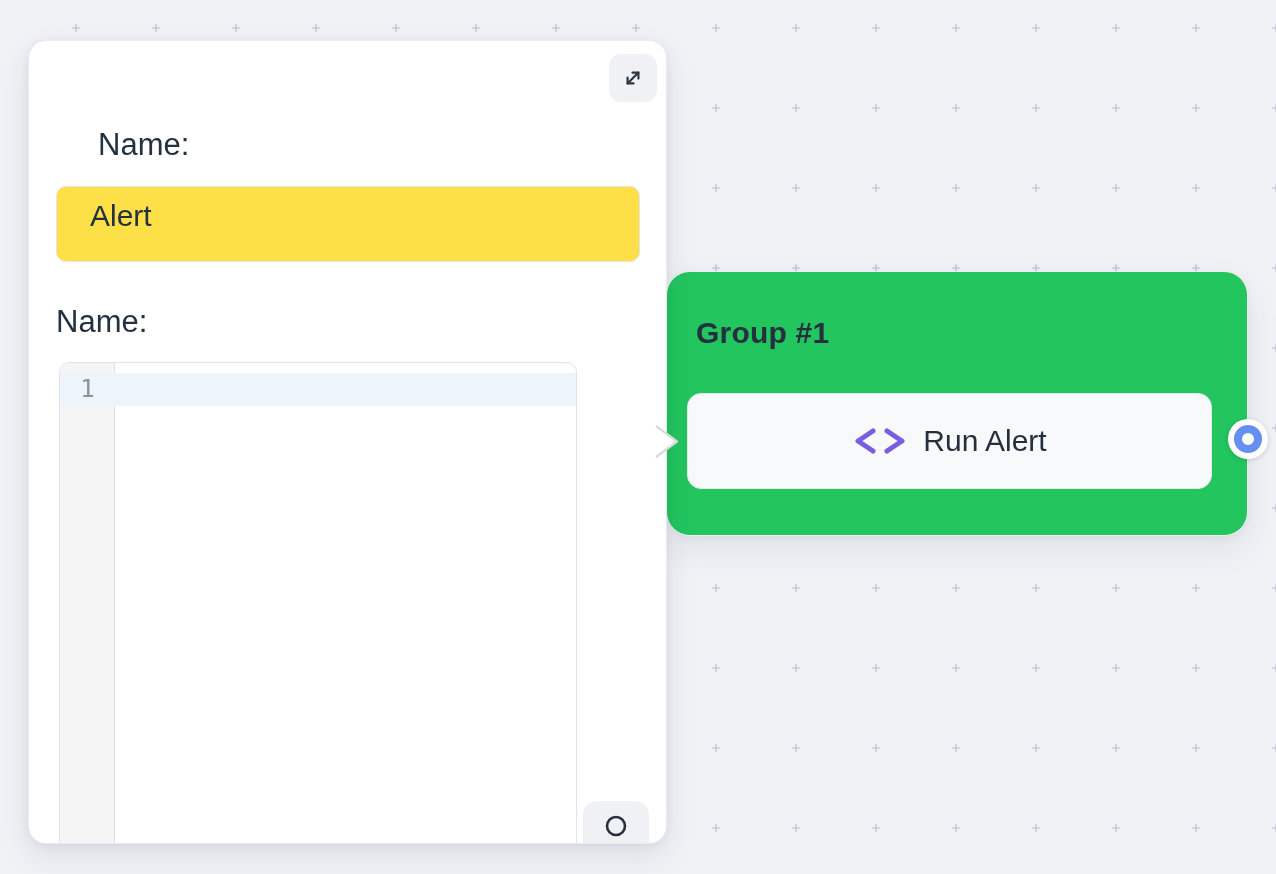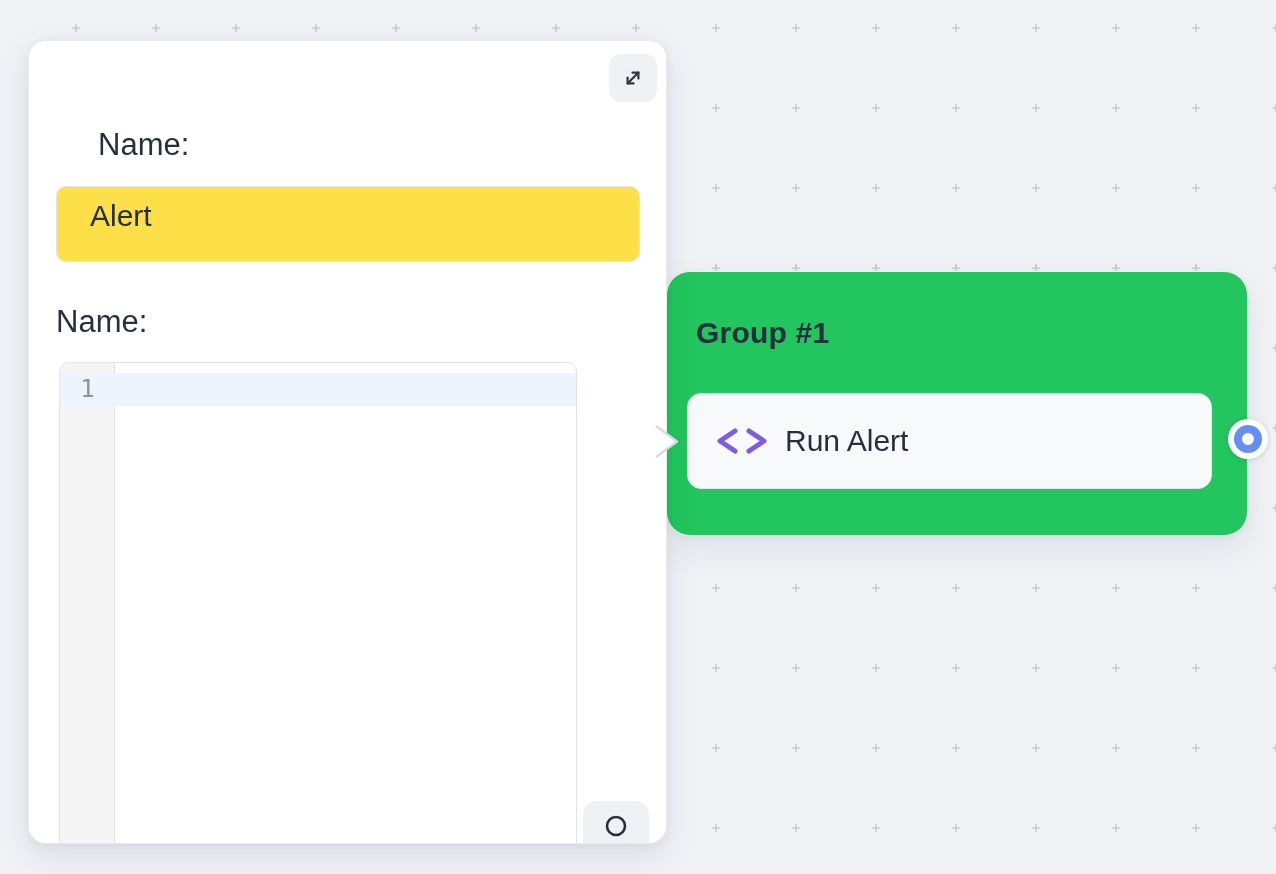--- a/index.html
+++ b/index.html
@@ -21,21 +21,21 @@
     box-shadow:0 14px 34px rgba(40,50,70,.09), 0 2px 6px rgba(40,50,70,.05);
     z-index:1;
   }
   .group-title{
     position:absolute;left:29px;top:44px;
     font-size:30px;font-weight:700;color:#25303f;letter-spacing:.2px;
   }
   .flow-node{
     position:absolute;left:20px;top:121px;width:525px;height:96px;
     background:#f8f9fb;border:1px solid #e4e7ec;border-radius:14px;
-    display:flex;align-items:center;padding:0 26px;gap:15px;
+    display:flex;align-items:center;padding:0 26px;gap:15px;justify-content:center;
   }
   .node-label{font-size:30px;color:#25303f;}
   .handle-halo{
     position:absolute;left:561px;top:147px;width:40px;height:40px;
     background:#fff;border-radius:50%;
     box-shadow:0 1px 5px rgba(40,50,70,.18);
   }
   .output-handle{
     position:absolute;left:567px;top:153px;width:28px;height:28px;
     border:8px solid var(--handle-blue,#6590f2);

